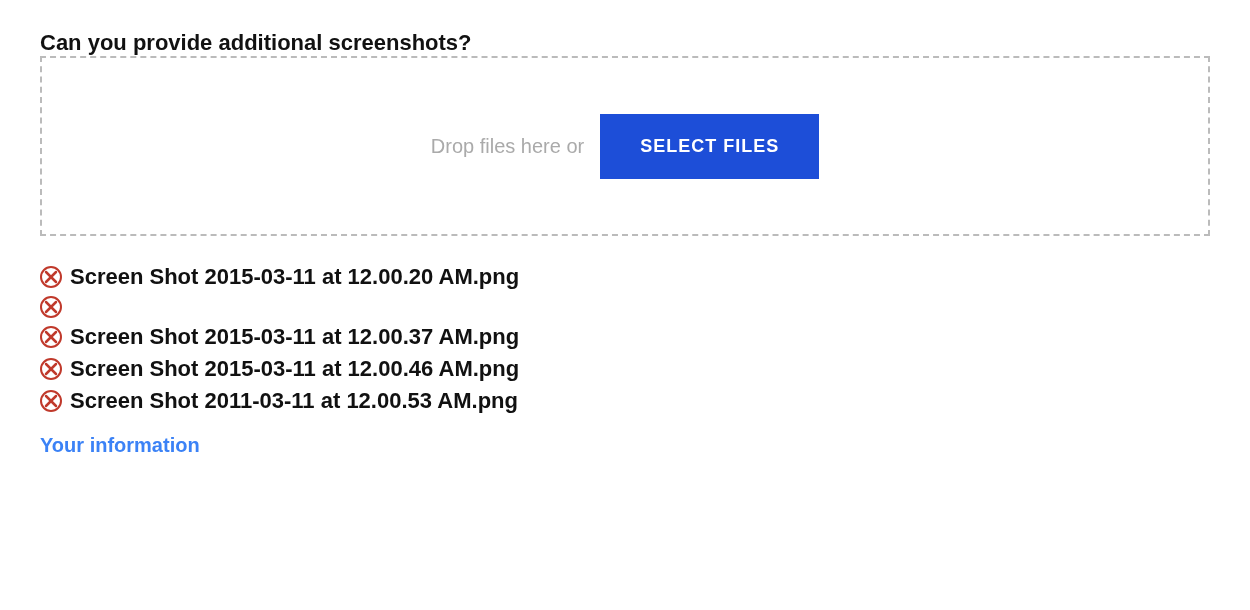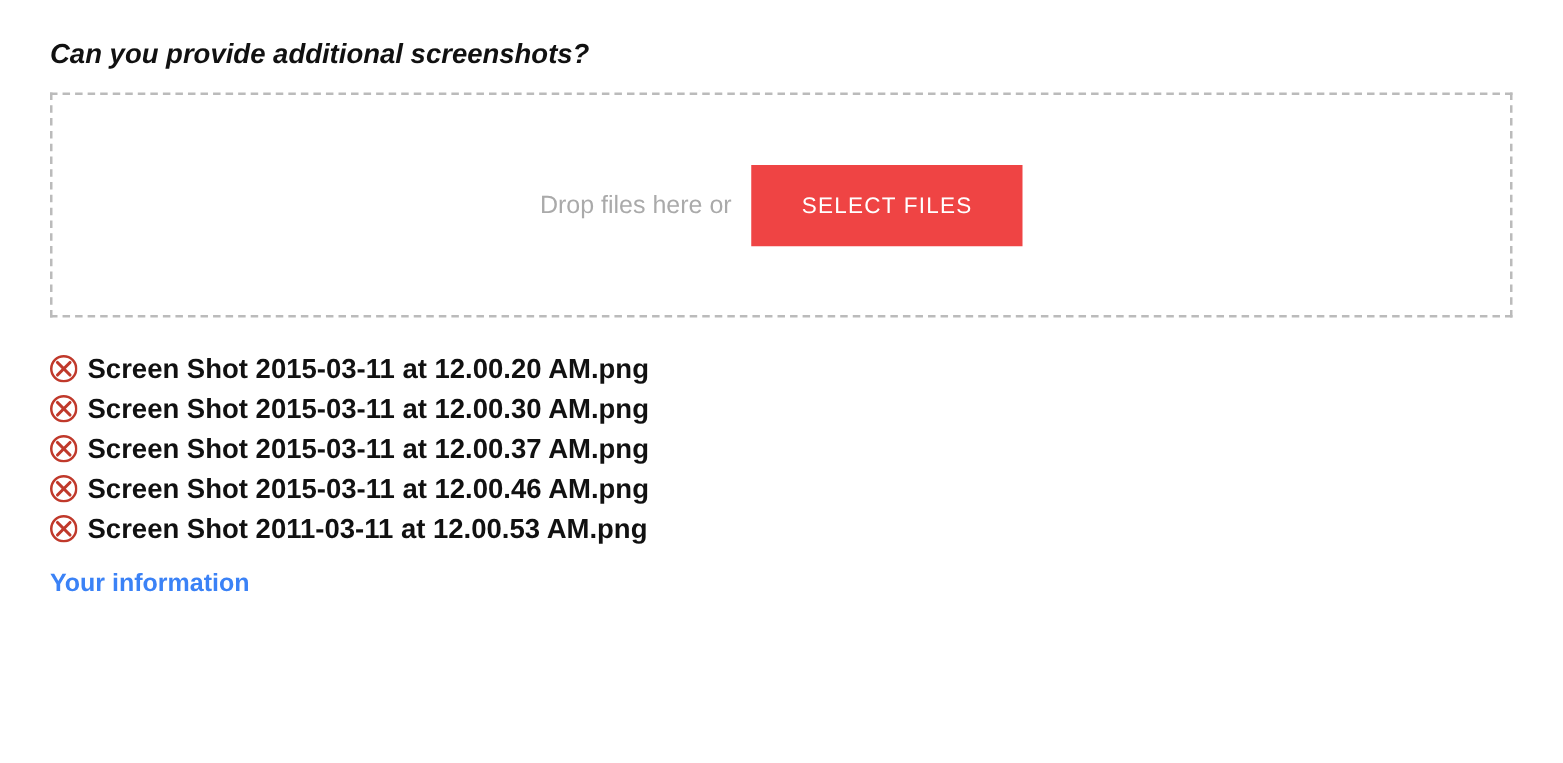--- a/index.html
+++ b/index.html
@@ -13,22 +13,20 @@
       background: #ffffff;
       width: 1250px;
       min-height: 610px;
       padding: 30px 40px;
     }
 
     .page-title {
       font-size: 22px;
       font-weight: bold;
       color: #111111;
-      margin-bottom: 18px;
-      font-style: italic;
     }
 
     .dropzone {
       border: 2px dashed #bbbbbb;
       background: #ffffff;
       width: 100%;
       height: 180px;
       display: flex;
       align-items: center;
       justify-content: center;
@@ -41,24 +39,24 @@
       gap: 0;
     }
 
     .drop-text {
       font-size: 20px;
       color: #aaaaaa;
       margin-right: 16px;
     }
 
     .select-files-btn {
-      background-color: #ef4444;
+      background-color: #1d4ed8;
       color: #ffffff;
       font-size: 18px;
-      font-weight: normal;
+      font-weight: bold;
       letter-spacing: 1px;
       border: none;
       padding: 22px 40px;
       cursor: pointer;
       text-transform: uppercase;
     }
 
     .file-list {
       list-style: none;
       padding: 0;
@@ -119,21 +117,20 @@
       <span>Screen Shot 2015-03-11 at 12.00.20 AM.png</span>
     </li>
     <li class="file-list-item">
       <span class="remove-icon" title="Remove">
         <svg viewBox="0 0 22 22" xmlns="http://www.w3.org/2000/svg">
           <circle cx="11" cy="11" r="10" fill="white" stroke="#c0392b" stroke-width="2"></circle>
           <line x1="6" y1="6" x2="16" y2="16" stroke="#c0392b" stroke-width="2.5" stroke-linecap="round"></line>
           <line x1="16" y1="6" x2="6" y2="16" stroke="#c0392b" stroke-width="2.5" stroke-linecap="round"></line>
         </svg>
       </span>
-      <span>Screen Shot 2015-03-11 at 12.00.30 AM.png</span>
     </li>
     <li class="file-list-item">
       <span class="remove-icon" title="Remove">
         <svg viewBox="0 0 22 22" xmlns="http://www.w3.org/2000/svg">
           <circle cx="11" cy="11" r="10" fill="white" stroke="#c0392b" stroke-width="2"></circle>
           <line x1="6" y1="6" x2="16" y2="16" stroke="#c0392b" stroke-width="2.5" stroke-linecap="round"></line>
           <line x1="16" y1="6" x2="6" y2="16" stroke="#c0392b" stroke-width="2.5" stroke-linecap="round"></line>
         </svg>
       </span>
       <span>Screen Shot 2015-03-11 at 12.00.37 AM.png</span>

